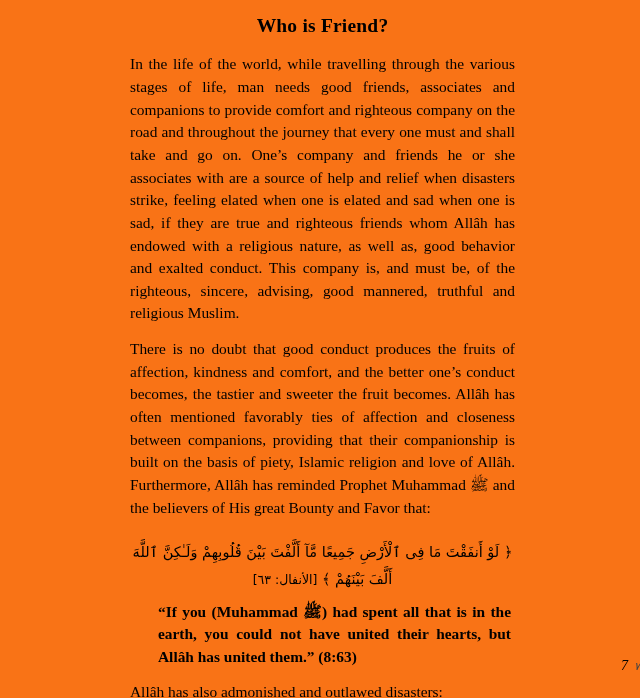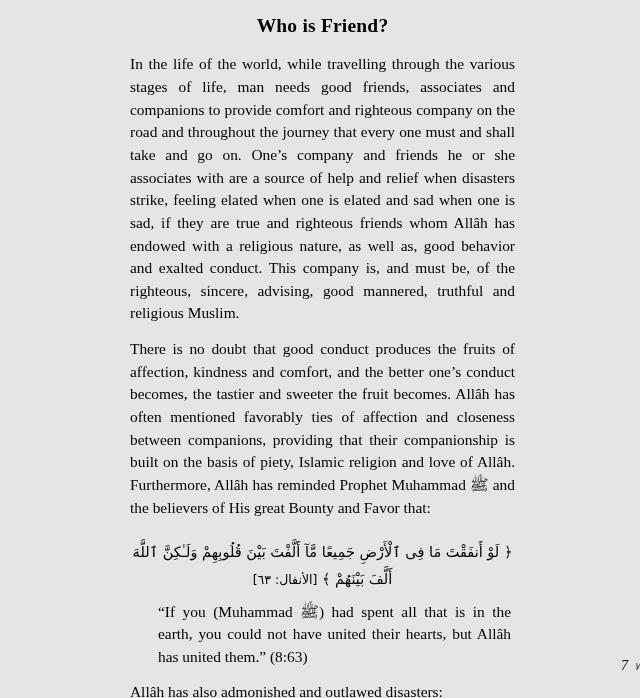--- a/index.html
+++ b/index.html
@@ -11,21 +11,21 @@
     width: 640px;
     height: 698px;
     font-family: "Liberation Serif", serif;
     color: #000000;
     overflow: hidden;
   }
   #page {
     position: relative;
     width: 640px;
     height: 698px;
-    background: #e5e5e5;
+    background: #f97316;
     box-sizing: border-box;
   }
   #page-inner {
     position: absolute;
     left: 130px;
     top: 14px;
     width: 385px;
     height: 670px;
   }
   .page-title {
@@ -61,20 +61,21 @@
   .quran-block .ref {
     font-size: 12.5px;
   }
   .translation {
     margin: 6px 0 12px 0;
     padding-left: 28px;
     padding-right: 4px;
     text-align: justify;
     font-size: 15.4px;
     line-height: 1.47;
+    font-weight: bold;
   }
   #page-number {
     position: absolute;
     left: 15px;
     right: 0;
     bottom: 24px;
     text-align: right;
     font-size: 14px;
     font-family: "Liberation Serif", serif;
     font-style: italic;

